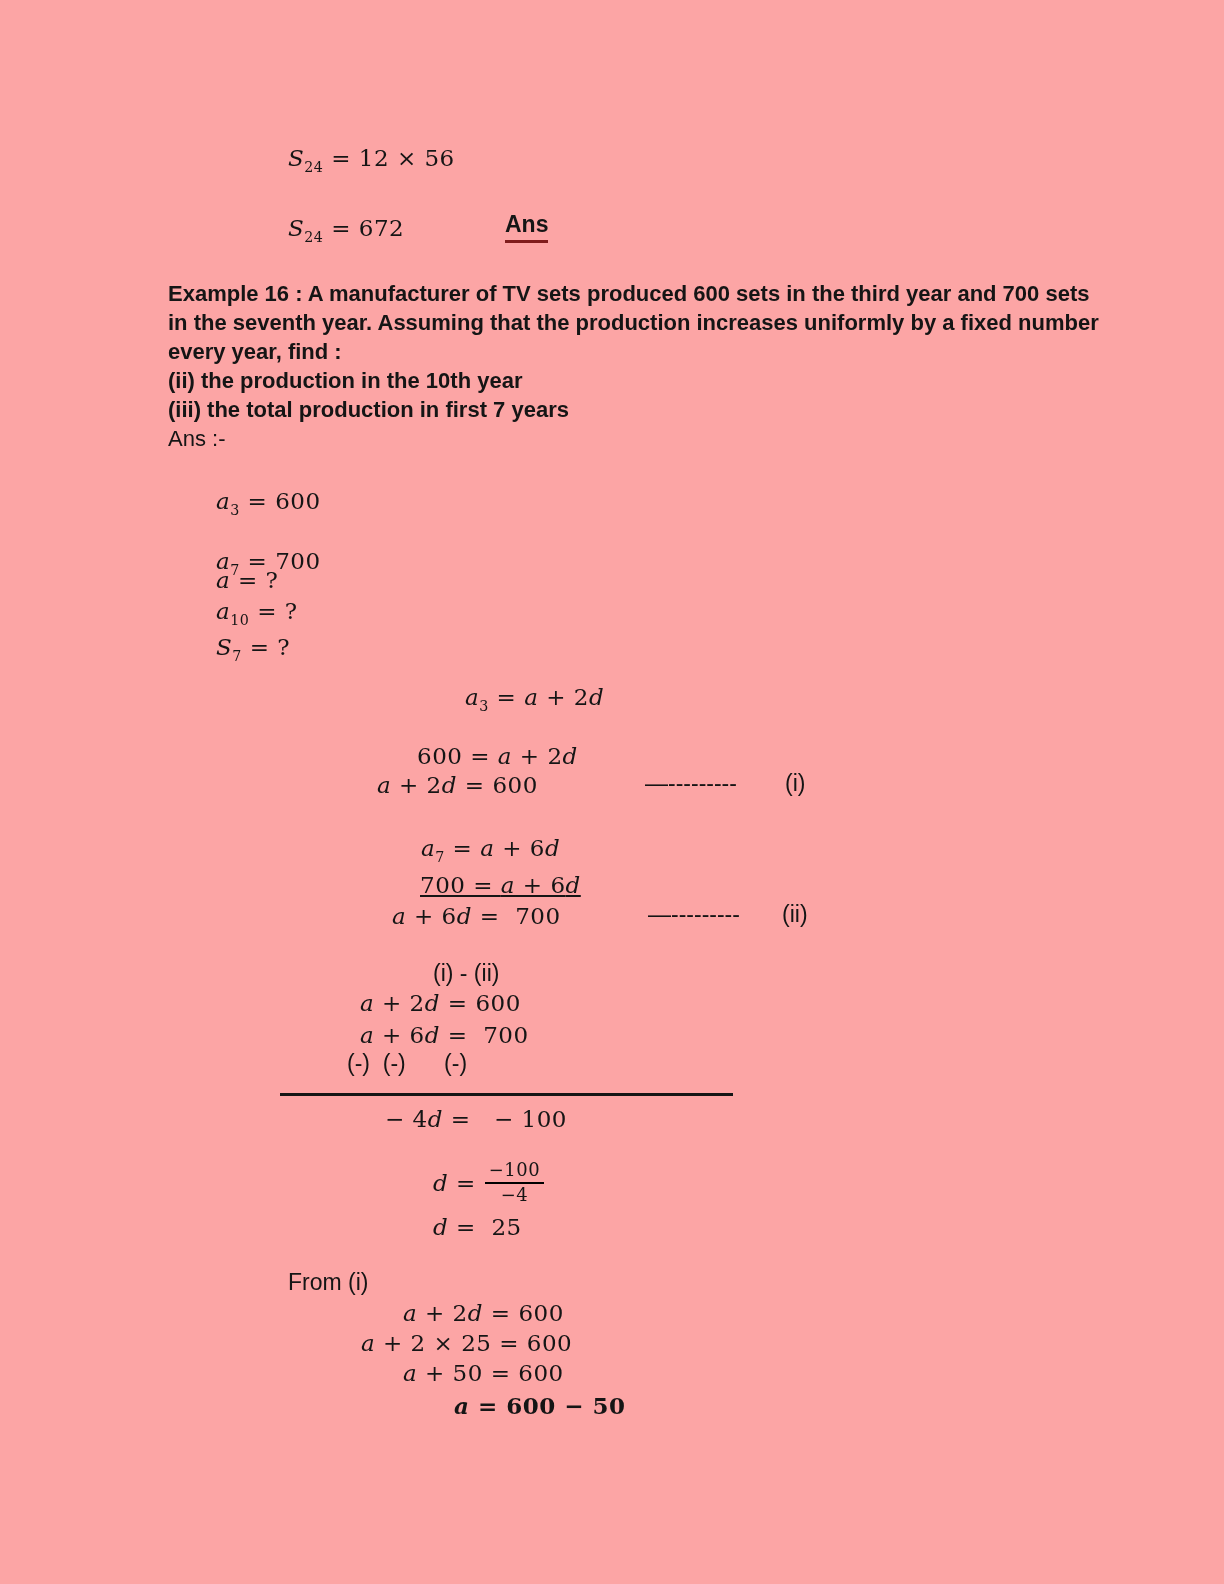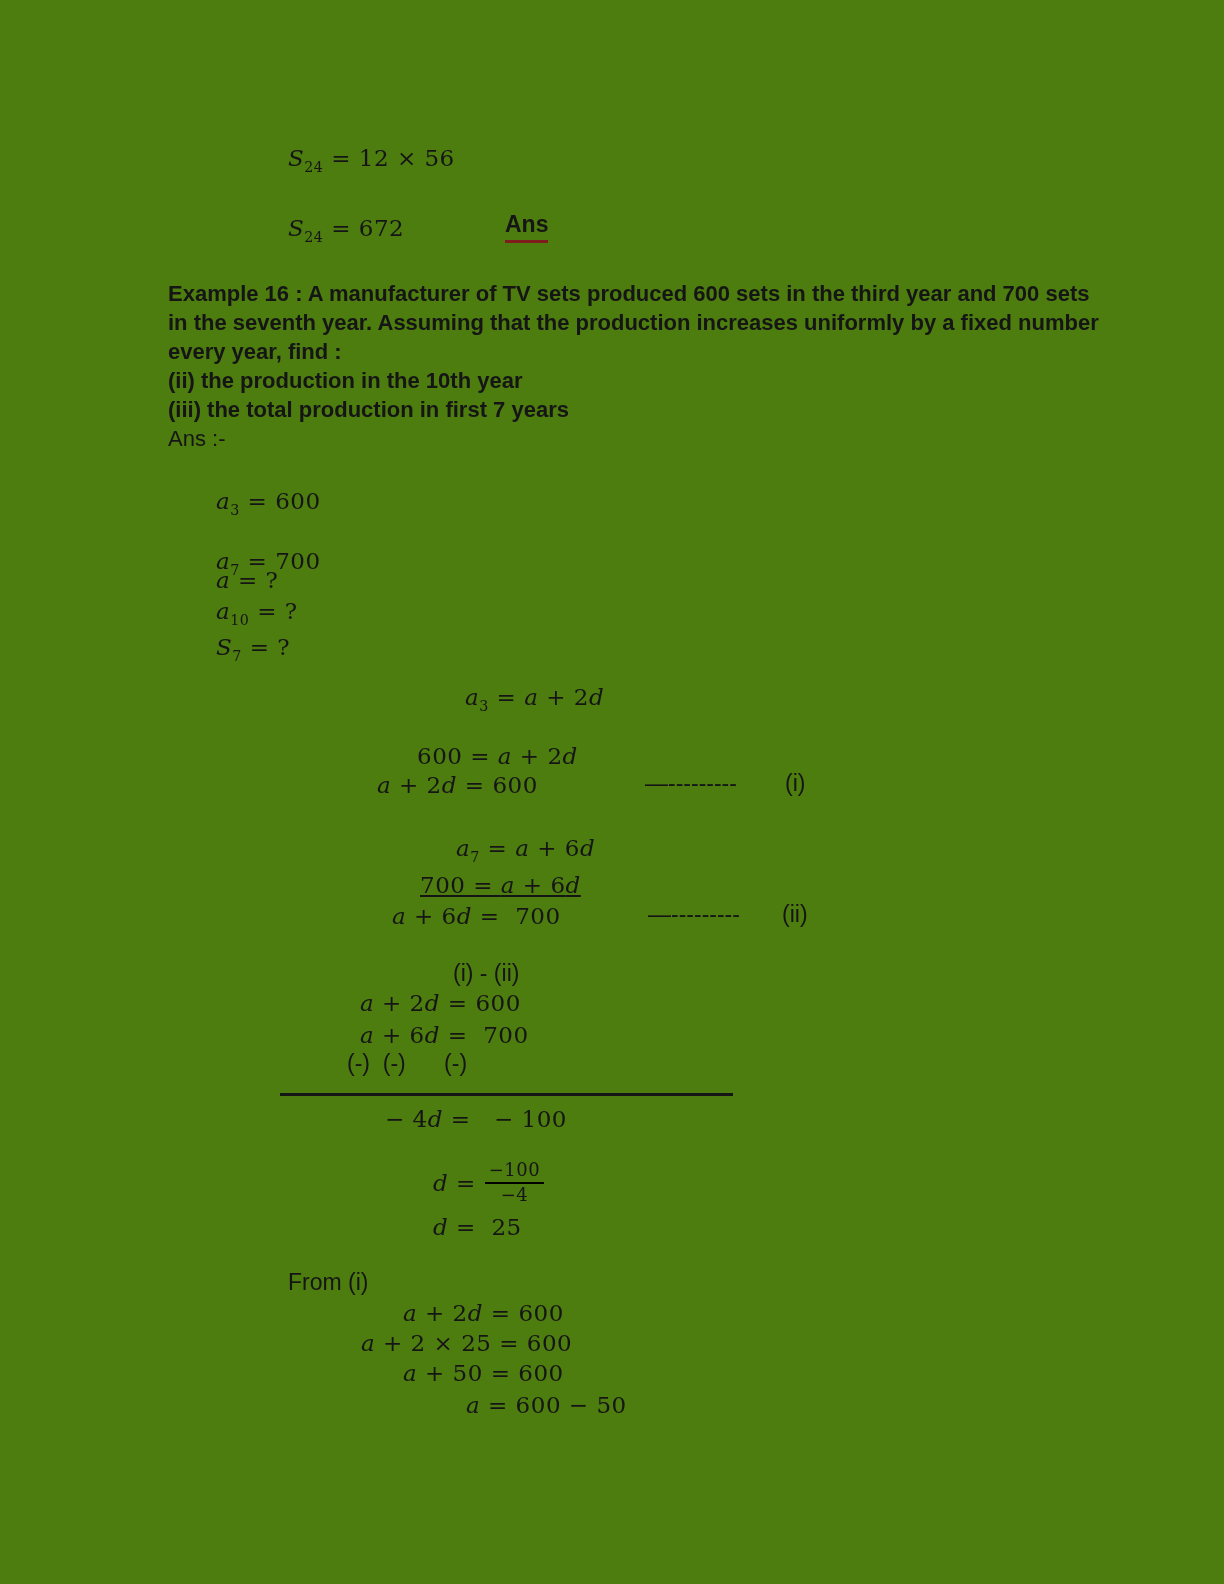--- a/index.html
+++ b/index.html
@@ -1,20 +1,20 @@
 <!DOCTYPE html>
 <html><head>
 <meta charset="utf-8">
 <style>
   html, body { margin: 0; padding: 0; background: #ffffff; }
   .page {
     position: relative;
     width: 1224px;
     height: 1584px;
-    background: #4d7c0f;
+    background: #fca5a5;
     color: #151515;
     overflow: hidden;
   }
   .line { position: absolute; white-space: pre; }
   .math {
     font-family: "DejaVu Serif", serif;
     font-size: 23px;
     letter-spacing: 0.5px;
   }
   .math i { font-style: italic; }
@@ -69,41 +69,41 @@
   #given-a   { left: 216px; top: 567px; }
   #given-a10 { left: 216px; top: 598px; }
   #given-s7  { left: 216px; top: 634px; }
 
   #s1-l1   { left: 433px; top: 684px; margin-left: 32px; }
   #s1-l2   { left: 417px; top: 743px; text-align: center; }
   #s1-l3   { left: 377px; top: 772px; }
   #s1-dash { left: 645px; top: 770px; }
   #s1-lab  { left: 785px; top: 770px; }
 
-  #s2-l1   { left: 456px; top: 835px; }
+  #s2-l1   { left: 421px; top: 835px; }
   #s2-l2   { left: 420px; top: 872px; text-decoration: underline; }
   #s2-l3   { left: 392px; top: 903px; }
   #s2-dash { left: 648px; top: 901px; }
   #s2-lab  { left: 782px; top: 901px; }
 
-  #sub-title { left: 453px; top: 960px; }
+  #sub-title { left: 433px; top: 960px; }
   #sub-l1    { left: 360px; top: 990px; }
   #sub-l2    { left: 360px; top: 1022px; }
   #sub-signs { left: 347px; top: 1050px; }
   #sub-rule  { left: 280px; top: 1093px; width: 453px; }
   #sub-res   { left: 385px; top: 1106px; }
 
   #d-frac { left: 433px; top: 1160px; }
   #d-res  { left: 433px; top: 1214px; }
 
   #from-lab { left: 288px; top: 1269px; }
   #a-l1 { left: 403px; top: 1300px; }
   #a-l2 { left: 361px; top: 1330px; }
   #a-l3 { left: 403px; top: 1360px; }
-  #a-l4 { left: 466px; top: 1392px; }
+  #a-l4 { left: 454px; top: 1392px; font-weight: bold; }
 </style>
 </head>
 <body>
 
 <div class="page">
 
   <div class="line math" id="eq-s24-product"><i>S</i><sub>24</sub> = 12 × 56</div>
   <div class="line math" id="eq-s24-result"><i>S</i><sub>24</sub> = 672</div>
   <div class="line ans-top" id="ans-top-label">Ans</div>
 

